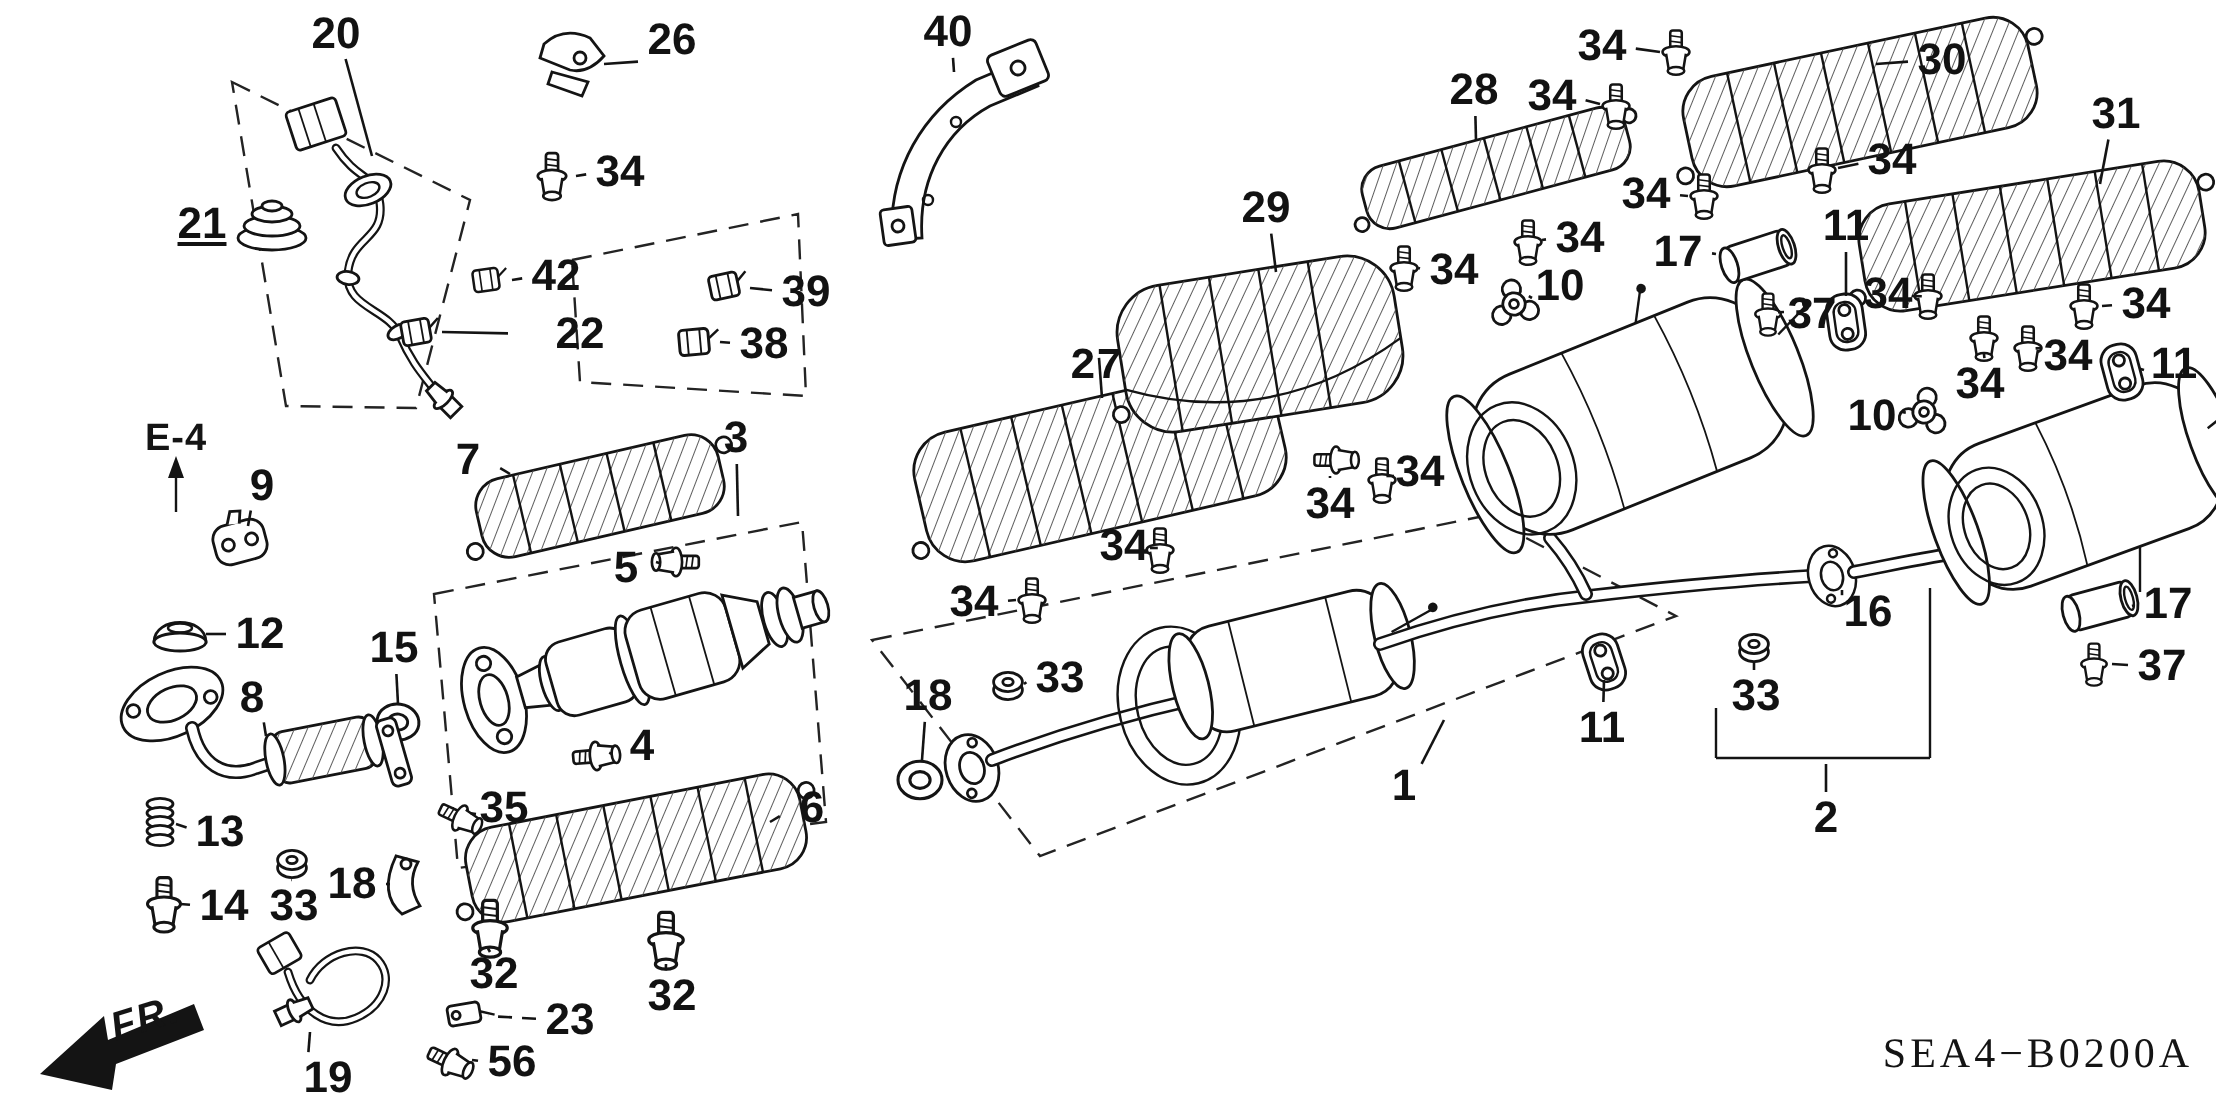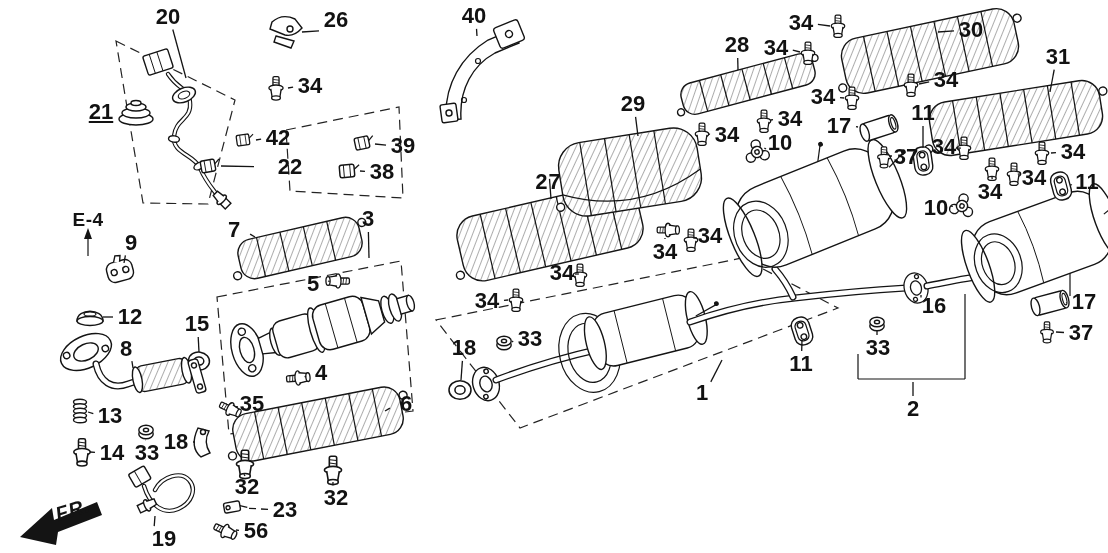--- a/index.html
+++ b/index.html
@@ -487,20 +487,21 @@
 
   <g>
     <line x1="88" y1="256" x2="88" y2="236" class="ln"></line>
     <polygon points="88,228 84,239 92,239" class="blk"></polygon>
     <polygon class="blk" points="20,537 52,508 54,520 97,502 102,515 58,532 56,545"></polygon>
   </g>
 </svg>
 
 <div class="label e4">E-4</div>
 <div class="label fr">FR.</div>
+<div class="label code">SEA4−B0200A</div>
 <div id="callouts">
       <div class="callout" style="left: 168px; top: 17px;">20</div>
       <div class="callout" style="left: 336px; top: 20px;">26</div>
       <div class="callout" style="left: 310px; top: 86px;">34</div>
       <div class="callout" style="left: 474px; top: 16px;">40</div>
       <div class="callout" style="left: 101px; top: 112px; text-decoration: underline;">21</div>
       <div class="callout" style="left: 278px; top: 138px;">42</div>
       <div class="callout" style="left: 271px; top: 167px; margin-left: 19px;">22</div>
       <div class="callout" style="left: 403px; top: 146px;">39</div>
       <div class="callout" style="left: 382px; top: 172px;">38</div>

